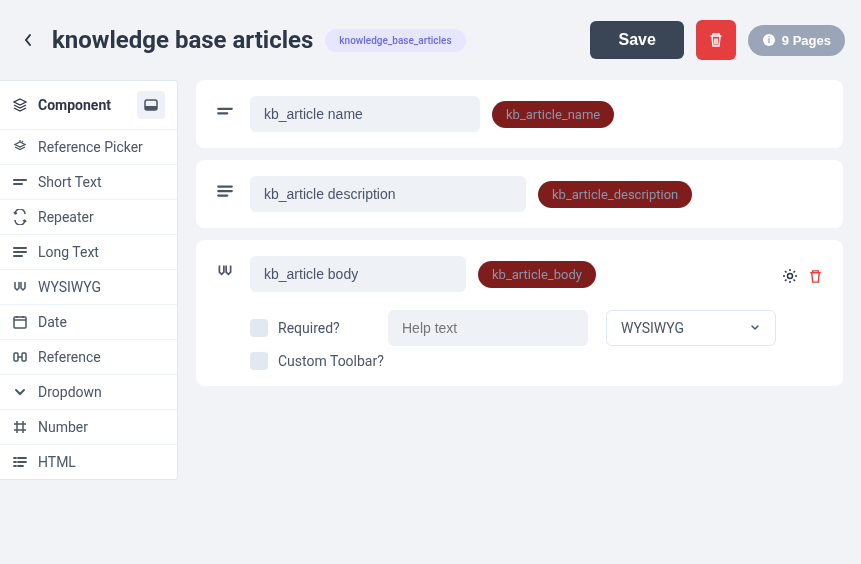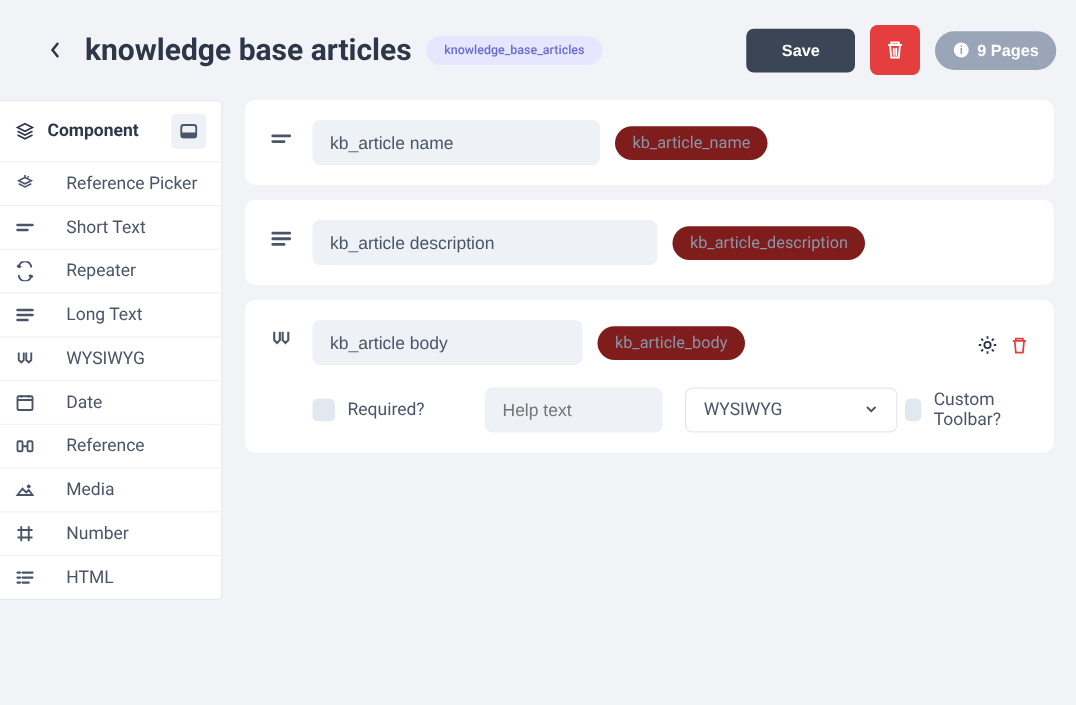--- a/index.html
+++ b/index.html
@@ -9,21 +9,20 @@
   width: 861px;
   height: 564px;
   overflow: hidden;
   color: #2d3748;
 }
 .header {
   display: flex;
   align-items: center;
   padding: 20px 16px;
   gap: 12px;
-  margin-left: 16px;
 }
 .back-btn {
   width: 24px;
   height: 24px;
   display: flex;
   align-items: center;
   justify-content: center;
   cursor: pointer;
 }
 .title {
@@ -39,21 +38,21 @@
   font-size: 10px;
   font-weight: 500;
 }
 .spacer { flex: 1; }
 .btn-save {
   background: #3a4556;
   color: #fff;
   border: none;
   padding: 10px 28px;
   border-radius: 6px;
-  font-size: 13px;
+  font-size: 16px;
   font-weight: 600;
   cursor: pointer;
 }
 .btn-delete {
   background: #e53e3e;
   color: #fff;
   border: none;
   width: 40px;
   height: 40px;
   border-radius: 6px;
@@ -85,21 +84,21 @@
   background: #fff;
   border-right: 1px solid #e2e8f0;
   border-top: 1px solid #e2e8f0;
   border-bottom: 1px solid #e2e8f0;
   border-radius: 0 4px 4px 0;
   overflow: hidden;
 }
 .sb-item {
   display: flex;
   align-items: center;
-  gap: 25px;
+  gap: 10px;
   padding: 9px 12px;
   border-bottom: 1px solid #edf2f7;
   cursor: pointer;
   font-size: 14px;
   color: #4a5568;
 }
 .sb-item:first-child {
   font-weight: 700;
   font-size: 14px;
   color: #2d3748;
@@ -181,21 +180,21 @@
   display: flex;
   gap: 10px;
   align-items: center;
   margin-top: 4px;
 }
 .gear-btn { cursor: pointer; color: #4a5568; }
 .trash-sm { cursor: pointer; color: #e53e3e; }
 .field-settings {
   margin-top: 18px;
   display: flex;
-  flex-direction: row;
+  flex-direction: column;
   gap: 6px;
 }
 .settings-row {
   display: flex;
   align-items: center;
   gap: 18px;
 }
 .checkbox-group {
   display: flex;
   align-items: center;
@@ -211,21 +210,21 @@
   border-radius: 4px;
   cursor: pointer;
 }
 .help-input {
   background: #eef1f6;
   border: none;
   border-radius: 6px;
   padding: 10px 14px;
   font-size: 14px;
   color: #718096;
-  width: 142px;
+  width: 200px;
 }
 .type-select {
   background: #fff;
   border: 1px solid #e2e8f0;
   border-radius: 6px;
   padding: 9px 14px;
   font-size: 14px;
   color: #4a5568;
   width: 170px;
   display: flex;
@@ -336,25 +335,24 @@
             <rect x="2" y="4" width="4" height="8" rx="1" stroke="#4a5568" stroke-width="1.5" fill="none"></rect>
             <rect x="10" y="4" width="4" height="8" rx="1" stroke="#4a5568" stroke-width="1.5" fill="none"></rect>
             <path d="M6 8h4" stroke="#4a5568" stroke-width="1.5"></path>
           </svg>
         </span>
       <span>Reference</span>
     </div>
     <div class="sb-item">
       <span class="sb-icon">
           <svg width="16" height="16" viewBox="0 0 16 16">
-            <path d="M2 12l4-5 3 3 2-2 3 4z" stroke="#4a5568" stroke-width="1.5" fill="none"></path>
-            <circle cx="11" cy="5" r="1.5" fill="#4a5568"></circle>
-          </svg>
-        </span>
-      <span>Media</span>
+            <path d="M4 6l4 4 4-4" stroke="#4a5568" stroke-width="2" fill="none" stroke-linecap="round"></path>
+          </svg>
+        </span>
+      <span>Dropdown</span>
     </div>
     <div class="sb-item">
       <span class="sb-icon">
           <svg width="16" height="16" viewBox="0 0 16 16">
             <path d="M5 2v12M11 2v12M2 5h12M2 11h12" stroke="#4a5568" stroke-width="1.5"></path>
           </svg>
         </span>
       <span>Number</span>
     </div>
     <div class="sb-item">

